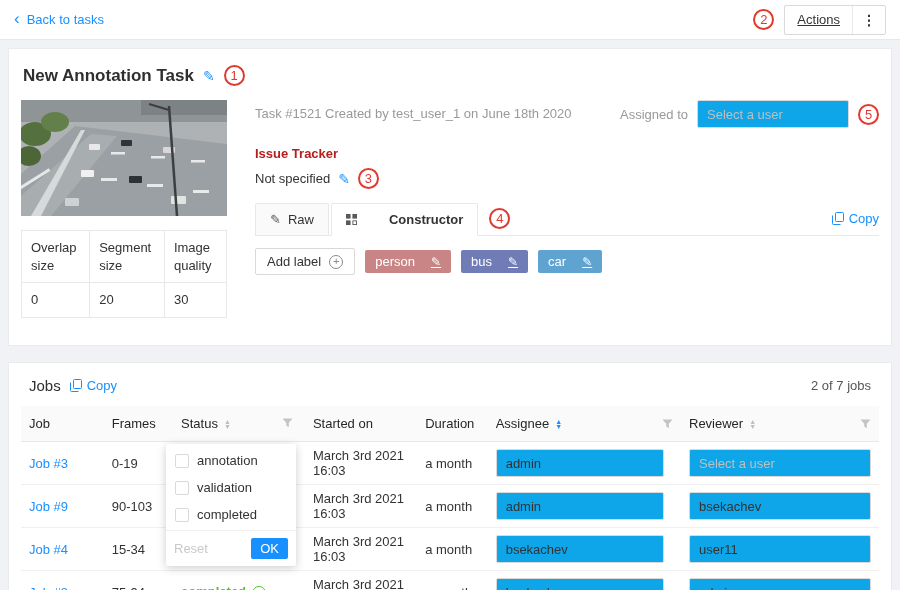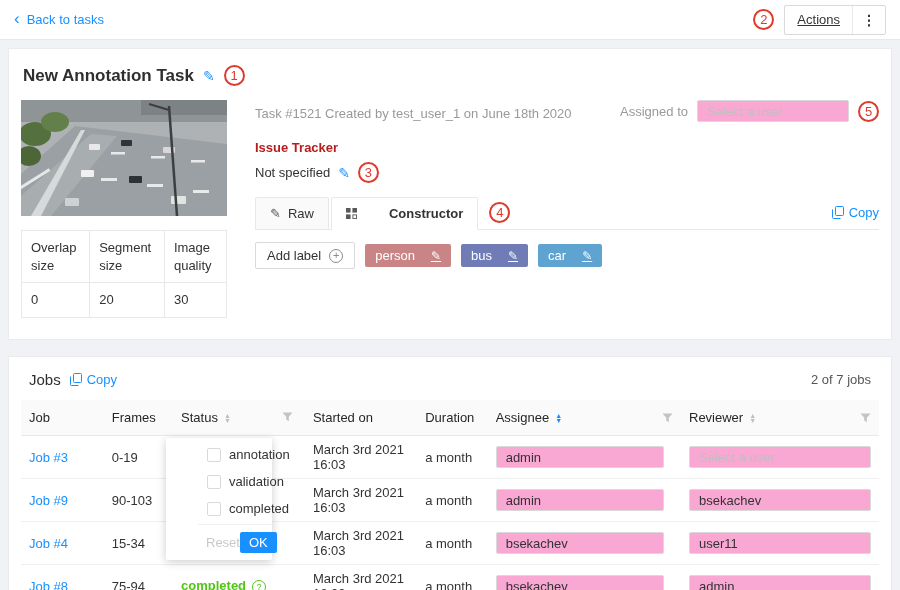--- a/index.html
+++ b/index.html
@@ -49,22 +49,22 @@
   .params th, .params td {
     border:1px solid #e8e8e8; padding:8px 9px; text-align:left;
     font-weight:400; font-size:13px; color:#333; vertical-align:top; line-height:1.35;
   }
   .right-col { flex:1; min-width:0; display:flex; flex-direction:column; }
   .meta-row { display:flex; justify-content:space-between; align-items:flex-start; }
   .meta-text { color:#999; padding-top:6px; }
   .assigned { display:flex; align-items:center; gap:9px; }
   .assigned-label { color:#999; }
   input.ant {
-    height:22px; border:1px solid #d9d9d9; border-radius:2px;
-    padding:0 9px; font:inherit; color:#333; background:#f9a8d4; outline:none;
+    height:28px; border:1px solid #d9d9d9; border-radius:2px;
+    padding:0 9px; font:inherit; color:#333; background:#0ea5e9; outline:none;
   }
   input.ant::placeholder { color:#bfbfbf; }
   .issue { margin-top:18px; }
   .issue-label { font-weight:700; margin-bottom:7px; color:#b91c1c; }
   .issue-value { display:flex; align-items:center; gap:8px; }
   .tabs-row { display:flex; align-items:flex-end; margin-top:14px; border-bottom:1px solid #e8e8e8; }
   .tab {
     display:inline-flex; align-items:center; gap:7px;
     padding:8px 14px; border:1px solid #e8e8e8; border-bottom:none;
     border-radius:2px 2px 0 0; margin-right:2px; cursor:pointer;
@@ -109,23 +109,23 @@
   .status-completed { font-weight:700; }
   .qmark {
     width:14px; height:14px; border:1px solid currentColor; border-radius:50%;
     display:inline-flex; align-items:center; justify-content:center;
     font-size:9px; margin-left:6px; vertical-align:middle; cursor:pointer;
   }
   td input.ant { width:168px; }
   td input.ant.reviewer { width:182px; }
   
   .filter-dropdown {
-    position:absolute; left:157px; top:81px; width:106px;
+    position:absolute; left:157px; top:81px; width:130px;
     background:#fff; border-radius:2px;
-    box-shadow:0 2px 10px rgba(0,0,0,0.2); z-index:20; padding-top:3px;padding-left:32px;
+    box-shadow:0 2px 10px rgba(0,0,0,0.2); z-index:20; padding-top:3px;
   }
   .fd-item { display:flex; align-items:center; gap:8px; padding:6px 9px; cursor:pointer; }
   .checkbox { width:14px; height:14px; border:1px solid #d9d9d9; border-radius:2px; background:#fff; flex:none; }
   .fd-footer {
     display:flex; justify-content:space-between; align-items:center;
     border-top:1px solid #f0f0f0; padding:7px 8px; margin-top:2px;
   }
   .reset { color:#c9c9c9; cursor:not-allowed; }
   .ok-btn {
     background:#1890ff; color:#fff; border:none; border-radius:2px;

